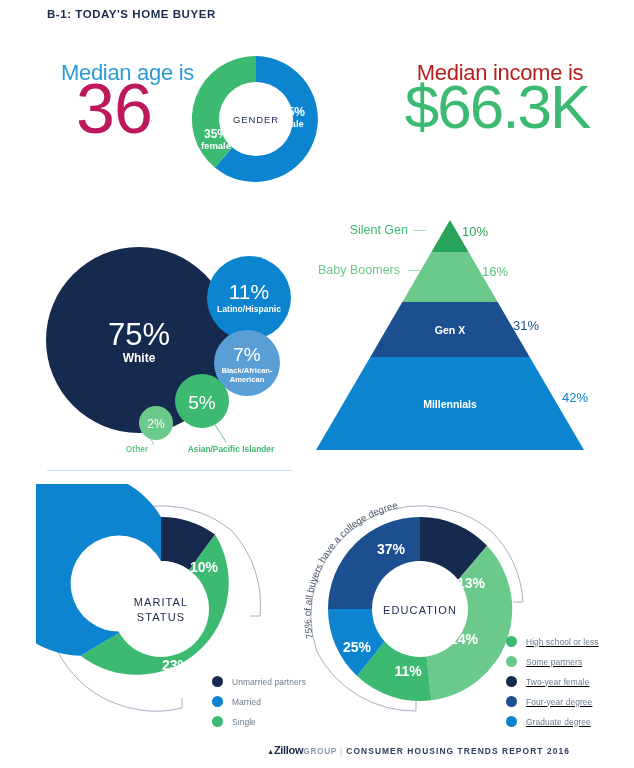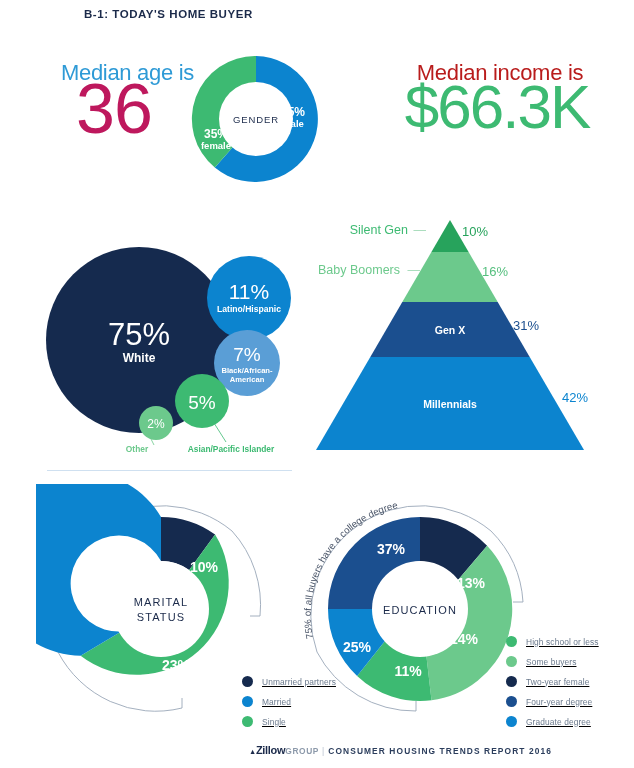--- a/index.html
+++ b/index.html
@@ -9,21 +9,20 @@
     position:relative;overflow:hidden;
     -webkit-font-smoothing:antialiased;
   }
   .abs{position:absolute;}
 
   
   #page-title{
     left:47px;top:8px;
     font-size:11.5px;font-weight:bold;letter-spacing:.55px;
     color:#1b2a4a;
-    margin-left:37px;
   }
 
   
   .divider{height:1px;background:#cfe0f0;}
 
   
   #median-age-label{
     left:44px;top:60px;width:150px;text-align:right;
     font-size:22px;color:#2e9ad6;letter-spacing:-.3px;
   }
@@ -62,21 +61,21 @@
   .ctr-label{font-size:11px;fill:#1b2a4a;letter-spacing:1.1px;}
   .arcword{font-size:9.7px;fill:#4a5568;}
   .seg-pct{font-weight:bold;fill:#ffffff;font-size:14px;}
 
   .legend-row{display:flex;align-items:center;margin-bottom:9px;}
   .legend-dot{width:11px;height:11px;border-radius:50%;margin-right:9px;flex:0 0 auto;}
   .legend-text{font-size:8.4px;color:#6b7a8d;white-space:nowrap;letter-spacing:.1px;}
 
   
   #footer{
-    left:0;right:0;top:744px;text-align:right;padding-right:82px;
+    left:0;right:0;top:744px;text-align:right;padding-right:64px;
     font-size:8.4px;color:#2b3d5c;letter-spacing:1.1px;font-weight:bold;
     white-space:nowrap;
   }
   #footer .zg{color:#8c99aa;font-weight:bold;letter-spacing:.6px;}
   #footer .zw{color:#1b2a4a;font-weight:bold;letter-spacing:-.3px;font-size:11px;}
   #footer .bar{color:#b8c2cf;font-weight:normal;margin:0 3px;}
 </style>
 </head>
 <body>
 
@@ -177,21 +176,21 @@
 
   <circle cx="125" cy="125" r="48" fill="#ffffff"></circle>
   <text class="ctr-label" x="125" y="122" text-anchor="middle">MARITAL</text>
   <text class="ctr-label" x="125" y="137" text-anchor="middle">STATUS</text>
 
   <text class="seg-pct" x="63" y="110" text-anchor="middle">67%</text>
   <text class="seg-pct" x="140" y="186" text-anchor="middle">23%</text>
   <text class="seg-pct" x="168" y="88" text-anchor="middle">10%</text>
 </svg>
 
-<div class="abs" style="left:242px;top:676px;text-decoration:underline;">
+<div class="abs" style="left:212px;top:676px;">
   <div class="legend-row">
     <span class="legend-dot" style="background:#152a4e"></span>
     <span class="legend-text">Unmarried partners</span>
   </div>
   <div class="legend-row">
     <span class="legend-dot" style="background:#0c84cf"></span>
     <span class="legend-text">Married</span>
   </div>
   <div class="legend-row">
     <span class="legend-dot" style="background:#3dba72"></span>
@@ -233,21 +232,21 @@
   <text class="seg-pct" x="62" y="168" text-anchor="middle">25%</text>
 </svg>
 
 <div class="abs" style="left:506px;top:636px;text-decoration:underline;">
   <div class="legend-row">
     <span class="legend-dot" style="background:#3dba72"></span>
     <span class="legend-text">High school or less</span>
   </div>
   <div class="legend-row">
     <span class="legend-dot" style="background:#6cc98c"></span>
-    <span class="legend-text">Some buyers</span>
+    <span class="legend-text">Some partners</span>
   </div>
   <div class="legend-row">
     <span class="legend-dot" style="background:#152a4e"></span>
     <span class="legend-text">Two-year female</span>
   </div>
   <div class="legend-row">
     <span class="legend-dot" style="background:#1b4f8f"></span>
     <span class="legend-text">Four-year degree</span>
   </div>
   <div class="legend-row">

